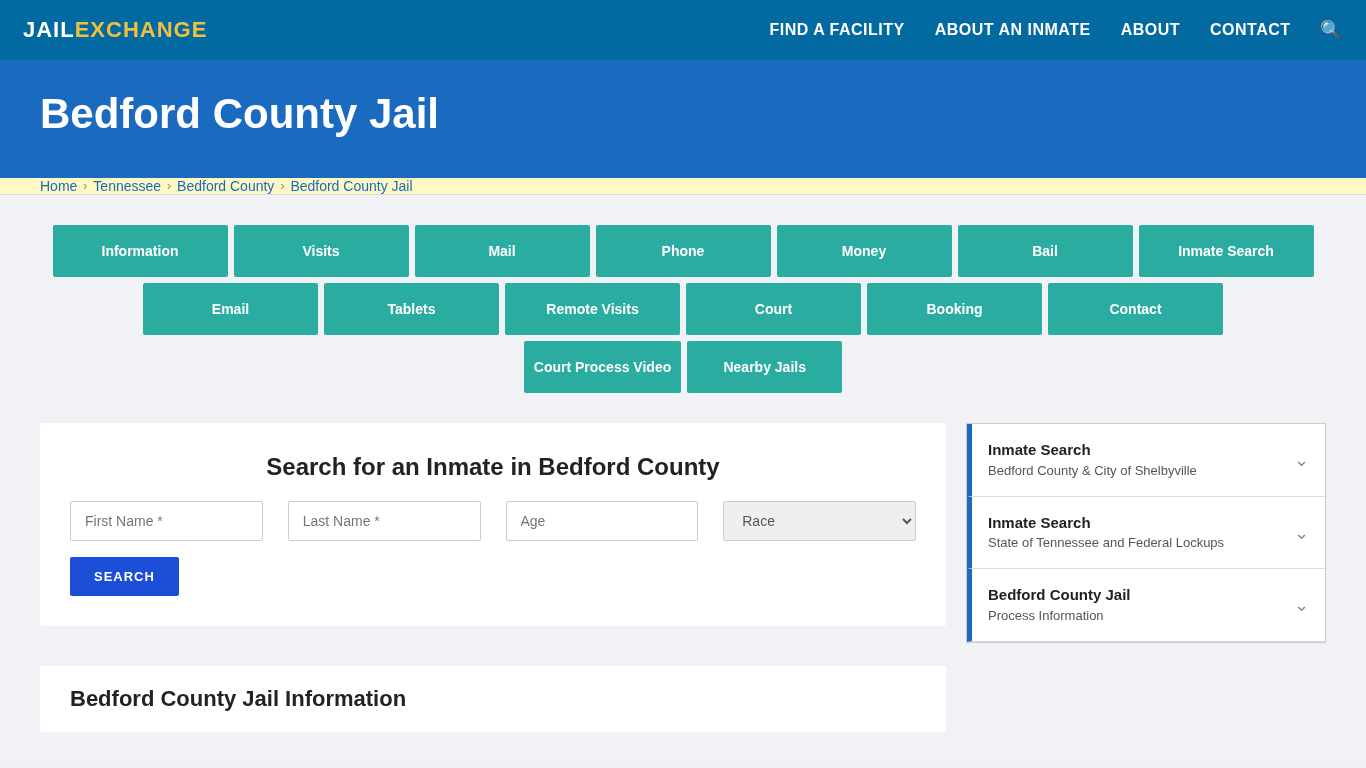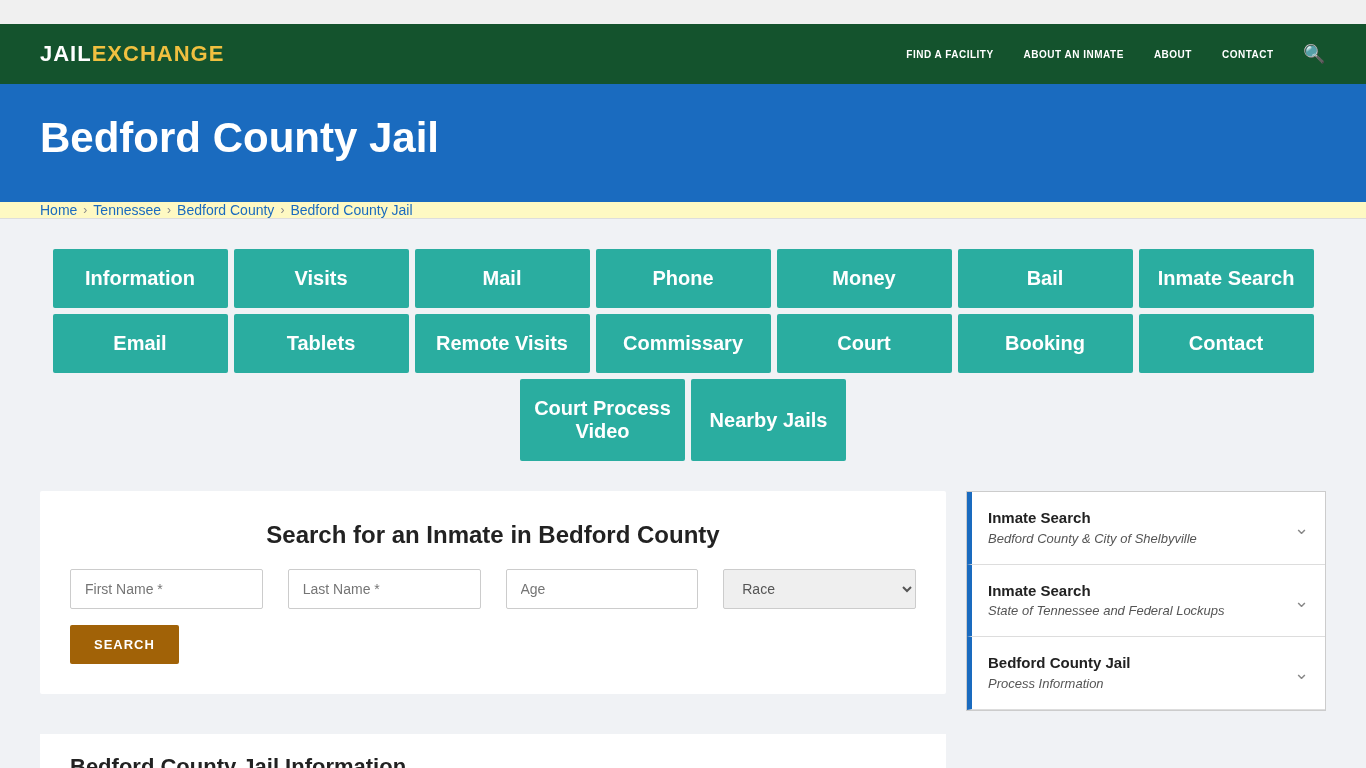--- a/index.html
+++ b/index.html
@@ -1,45 +1,44 @@
 <!DOCTYPE html>
 <html><head>
   <meta charset="utf-8">
   <style>
     * { margin: 0; padding: 0; box-sizing: border-box; }
     body { font-family: Arial, sans-serif; background: #f0f0f0; color: #333; width: 1366px; min-height: 768px; overflow-x: hidden; }
 
     
     .header {
-      background: #14532d;
-      padding: 0 40px;
+      background: #0369a1;
+      padding: 0 23px;
       height: 60px;
       display: flex;
       align-items: center;
       justify-content: space-between;
-      margin-top: 24px;
     }
     .logo {
       display: flex;
       align-items: center;
       font-size: 22px;
       font-weight: 900;
       color: white;
       letter-spacing: 1px;
     }
     .logo span.exchange { color: #f0c040; }
     .nav {
       display: flex;
       align-items: center;
       gap: 30px;
     }
     .nav a {
       color: white;
       text-decoration: none;
-      font-size: 10px;
+      font-size: 16px;
       font-weight: 700;
       letter-spacing: 0.5px;
     }
     .search-icon-btn {
       background: none;
       border: none;
       cursor: pointer;
       color: white;
       font-size: 18px;
     }
@@ -98,21 +97,21 @@
       justify-content: center;
     }
     .nav-row.center-row {
       justify-content: center;
     }
     .nav-btn {
       background: #2aada0;
       color: white;
       border: none;
       padding: 18px 10px;
-      font-size: 20px;
+      font-size: 14px;
       font-weight: 600;
       cursor: pointer;
       flex: 1;
       min-width: 140px;
       max-width: 175px;
       text-align: center;
       border-radius: 2px;
     }
     .nav-row.center-row .nav-btn {
       min-width: 155px;
@@ -151,21 +150,21 @@
     .search-fields input, .search-fields select {
       border: 1px solid #ccc;
       padding: 10px 14px;
       font-size: 14px;
       flex: 1;
       min-width: 100px;
       border-radius: 2px;
       color: #555;
     }
     .search-btn {
-      background: #a16207;
+      background: #1d4ed8;
       color: white;
       border: none;
       padding: 12px 24px;
       font-size: 13px;
       font-weight: 700;
       letter-spacing: 1px;
       cursor: pointer;
       border-radius: 2px;
     }
 
@@ -196,21 +195,20 @@
       font-size: 15px;
       font-weight: 700;
       color: #222;
       line-height: 1.3;
     }
     .sidebar-item-subtitle {
       font-size: 13px;
       color: #555;
       margin-top: 2px;
       line-height: 1.4;
-      font-style: italic;
     }
     .chevron-icon {
       font-size: 18px;
       color: #888;
       flex-shrink: 0;
       margin-left: 10px;
     }
 
     
     .info-section {
@@ -266,21 +264,20 @@
       <button class="nav-btn">Mail</button>
       <button class="nav-btn">Phone</button>
       <button class="nav-btn">Money</button>
       <button class="nav-btn">Bail</button>
       <button class="nav-btn">Inmate Search</button>
     </div>
     <div class="nav-row">
       <button class="nav-btn">Email</button>
       <button class="nav-btn">Tablets</button>
       <button class="nav-btn">Remote Visits</button>
-      <button class="nav-btn">Commissary</button>
       <button class="nav-btn">Court</button>
       <button class="nav-btn">Booking</button>
       <button class="nav-btn">Contact</button>
     </div>
     <div class="nav-row center-row">
       <button class="nav-btn">Court Process Video</button>
       <button class="nav-btn">Nearby Jails</button>
     </div>
   </div>
 

